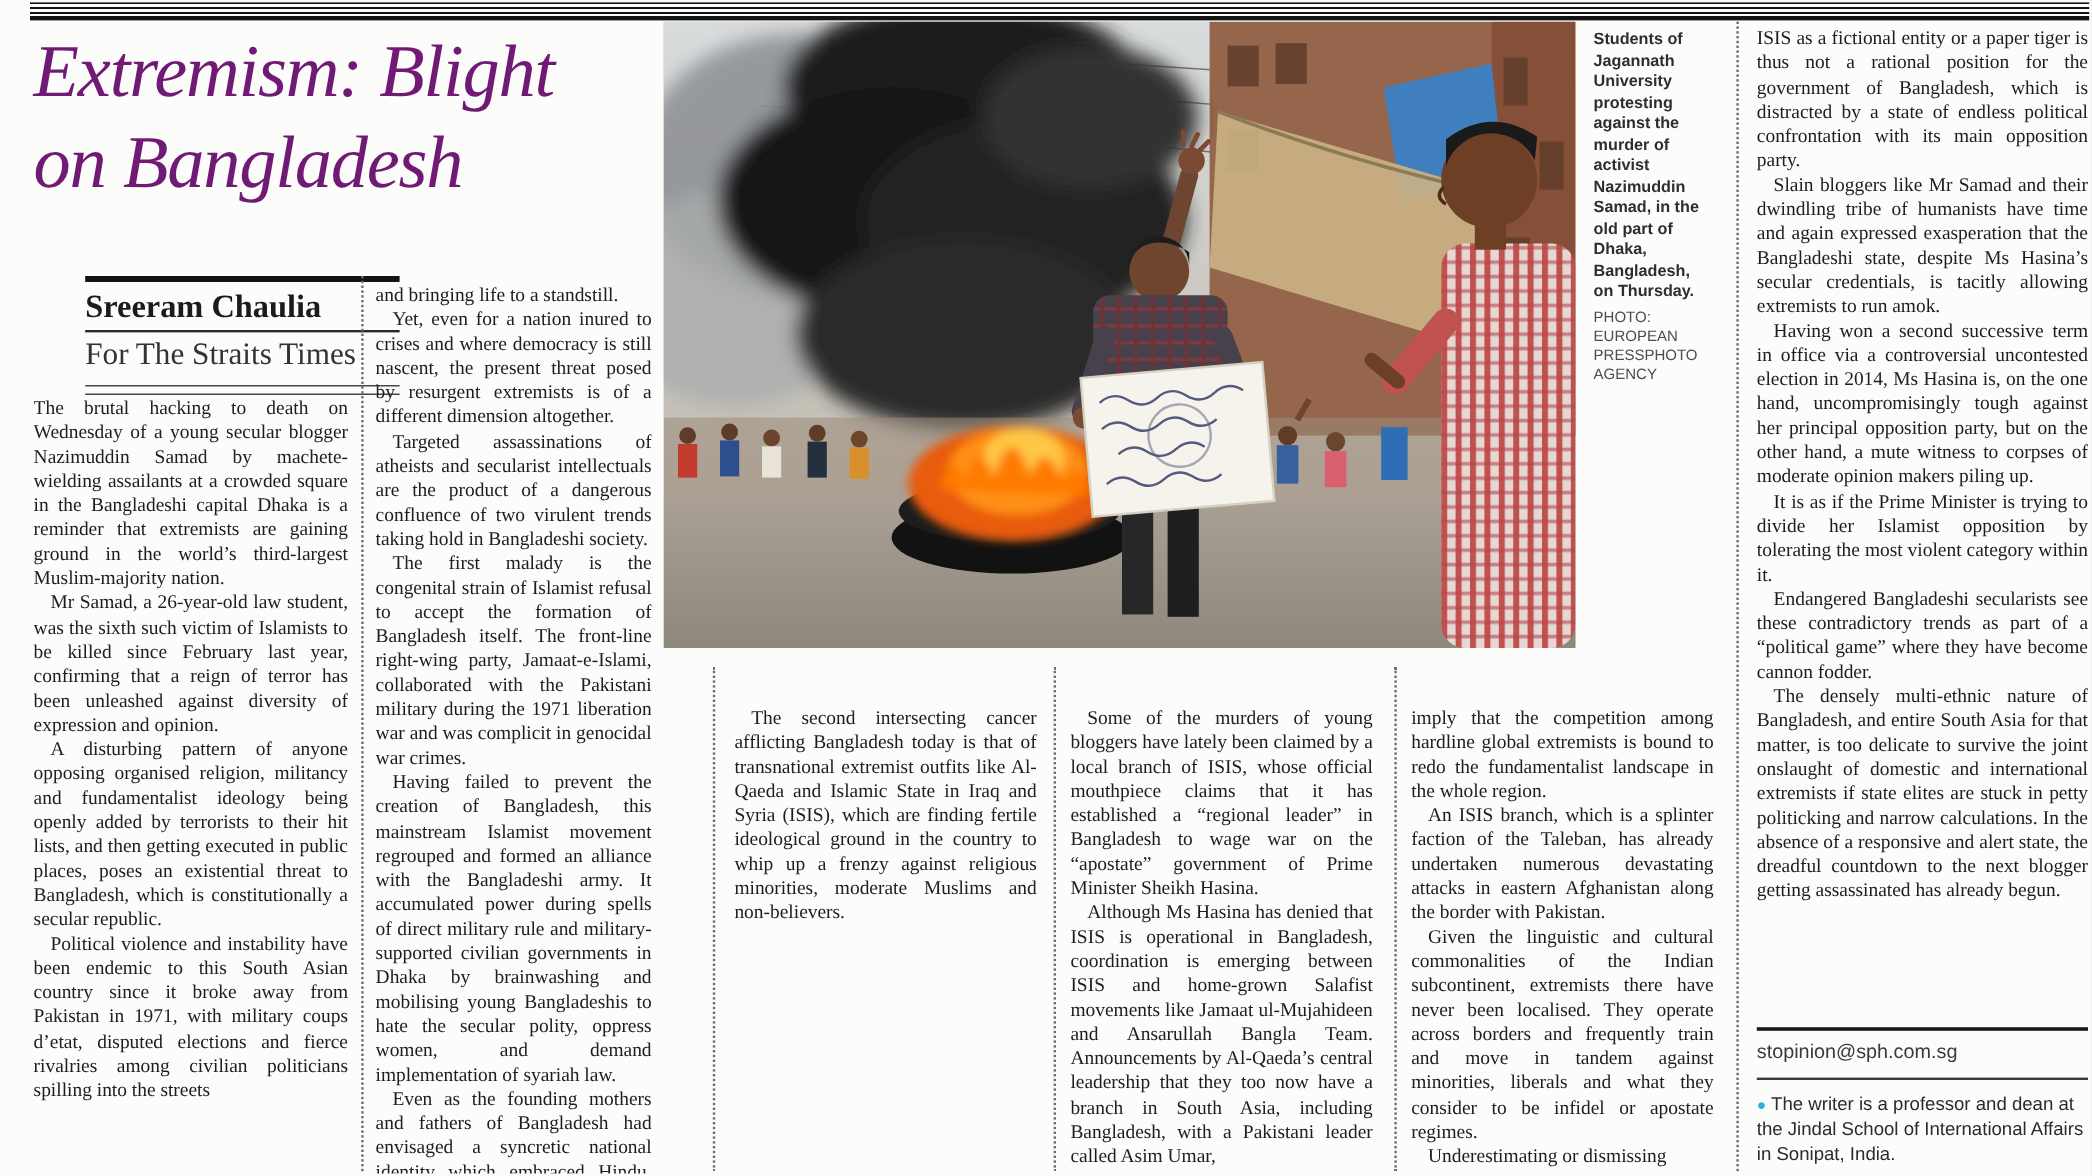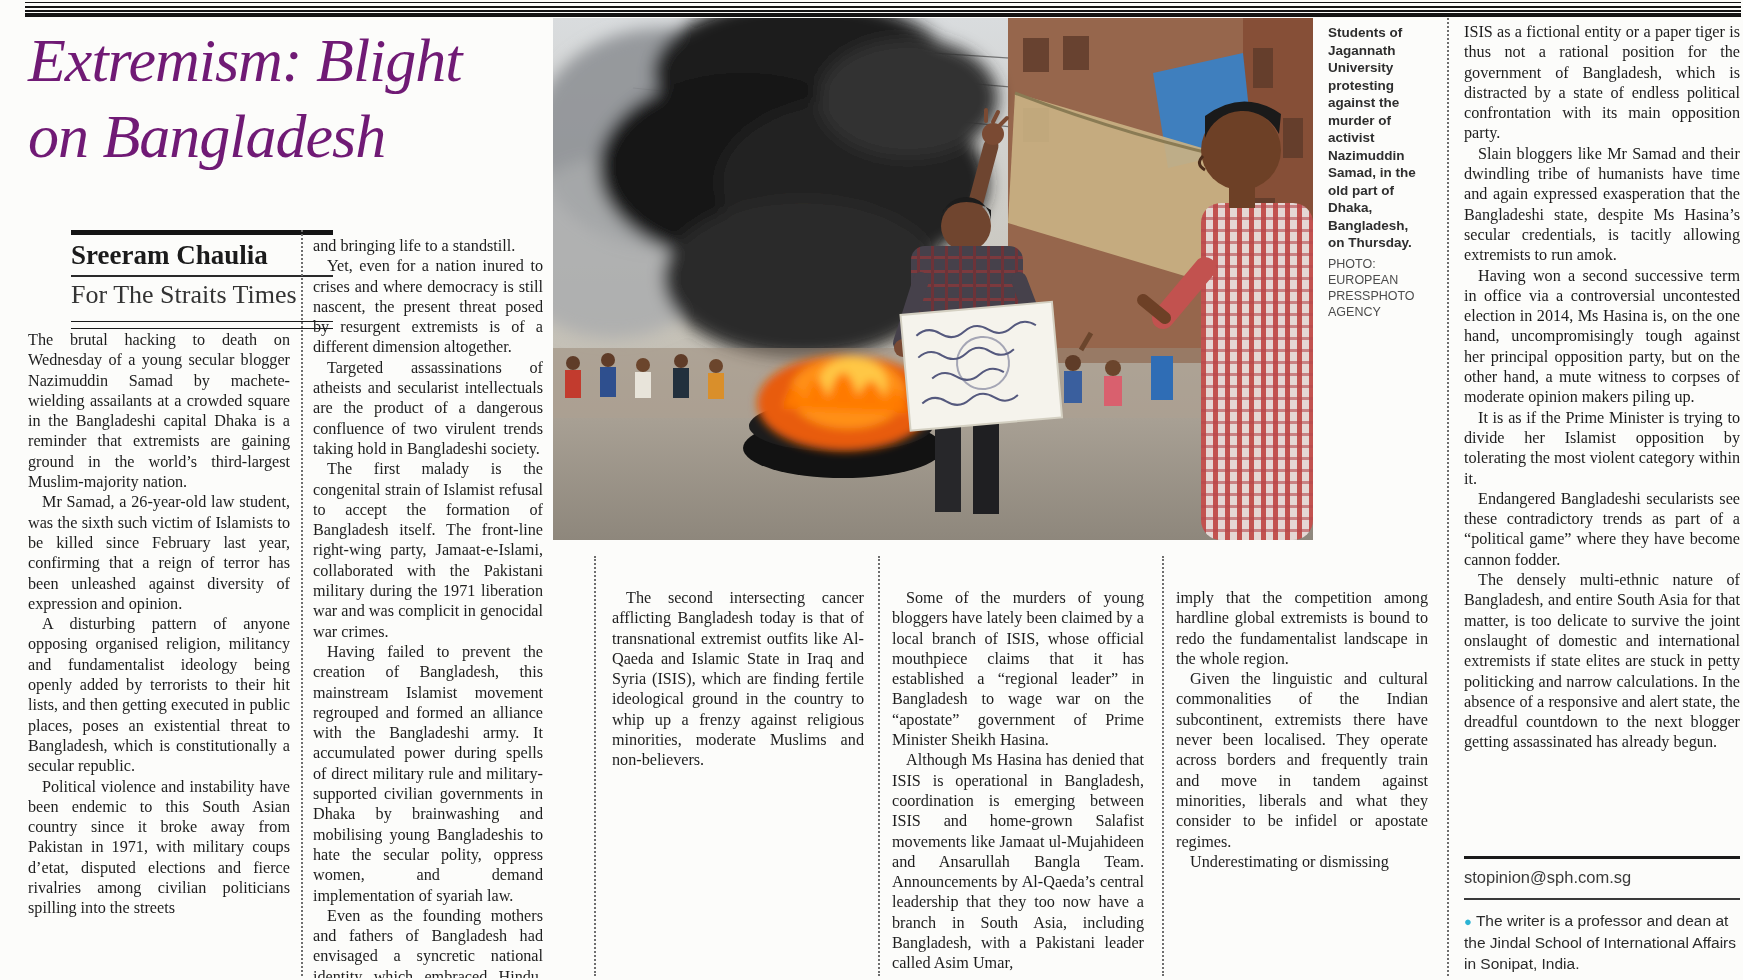--- a/index.html
+++ b/index.html
@@ -95,20 +95,21 @@
     </div>
   <div class="bodycol" style="left:612px;top:588px;width:252px;height:390px;">
       <p class="para ind">The second intersecting cancer afflicting Bangladesh today is that of transnational extremist outfits like Al-Qaeda and Islamic State in Iraq and Syria (ISIS), which are finding fertile ideological ground in the country to whip up a frenzy against religious minorities, moderate Muslims and non-believers.</p>
     </div>
   <div class="bodycol" style="left:892px;top:588px;width:252px;height:390px;">
       <p class="para ind">Some of the murders of young bloggers have lately been claimed by a local branch of ISIS, whose official mouthpiece claims that it has established a “regional leader” in Bangladesh to wage war on the “apostate” government of Prime Minister Sheikh Hasina.</p>
       <p class="para ind">Although Ms Hasina has denied that ISIS is operational in Bangladesh, coordination is emerging between ISIS and home-grown Salafist movements like Jamaat ul-Mujahideen and Ansarullah Bangla Team. Announcements by Al-Qaeda’s central leadership that they too now have a branch in South Asia, including Bangladesh, with a Pakistani leader called Asim Umar,</p>
     </div>
   <div class="bodycol" style="left:1176px;top:588px;width:252px;height:390px;">
       <p class="para">imply that the competition among hardline global extremists is bound to redo the fundamentalist landscape in the whole region.</p>
+      <p class="para ind">An ISIS branch, which is a splinter faction of the Taleban, has already undertaken numerous devastating attacks in eastern Afghanistan along the border with Pakistan.</p>
       <p class="para ind">Given the linguistic and cultural commonalities of the Indian subcontinent, extremists there have never been localised. They operate across borders and frequently train and move in tandem against minorities, liberals and what they consider to be infidel or apostate regimes.</p>
       <p class="para ind">Underestimating or dismissing</p>
     </div>
   <div class="bodycol" style="left:1464px;top:22px;width:276px;height:828px;">
       <p class="para">ISIS as a fictional entity or a paper tiger is thus not a rational position for the government of Bangladesh, which is distracted by a state of endless political confrontation with its main opposition party.</p>
       <p class="para ind">Slain bloggers like Mr Samad and their dwindling tribe of humanists have time and again expressed exasperation that the Bangladeshi state, despite Ms Hasina’s secular credentials, is tacitly allowing extremists to run amok.</p>
       <p class="para ind">Having won a second successive term in office via a controversial uncontested election in 2014, Ms Hasina is, on the one hand, uncompromisingly tough against her principal opposition party, but on the other hand, a mute witness to corpses of moderate opinion makers piling up.</p>
       <p class="para ind">It is as if the Prime Minister is trying to divide her Islamist opposition by tolerating the most violent category within it.</p>
       <p class="para ind">Endangered Bangladeshi secularists see these contradictory trends as part of a “political game” where they have become cannon fodder.</p>
       <p class="para ind">The densely multi-ethnic nature of Bangladesh, and entire South Asia for that matter, is too delicate to survive the joint onslaught of domestic and international extremists if state elites are stuck in petty politicking and narrow calculations. In the absence of a responsive and alert state, the dreadful countdown to the next blogger getting assassinated has already begun.</p>

